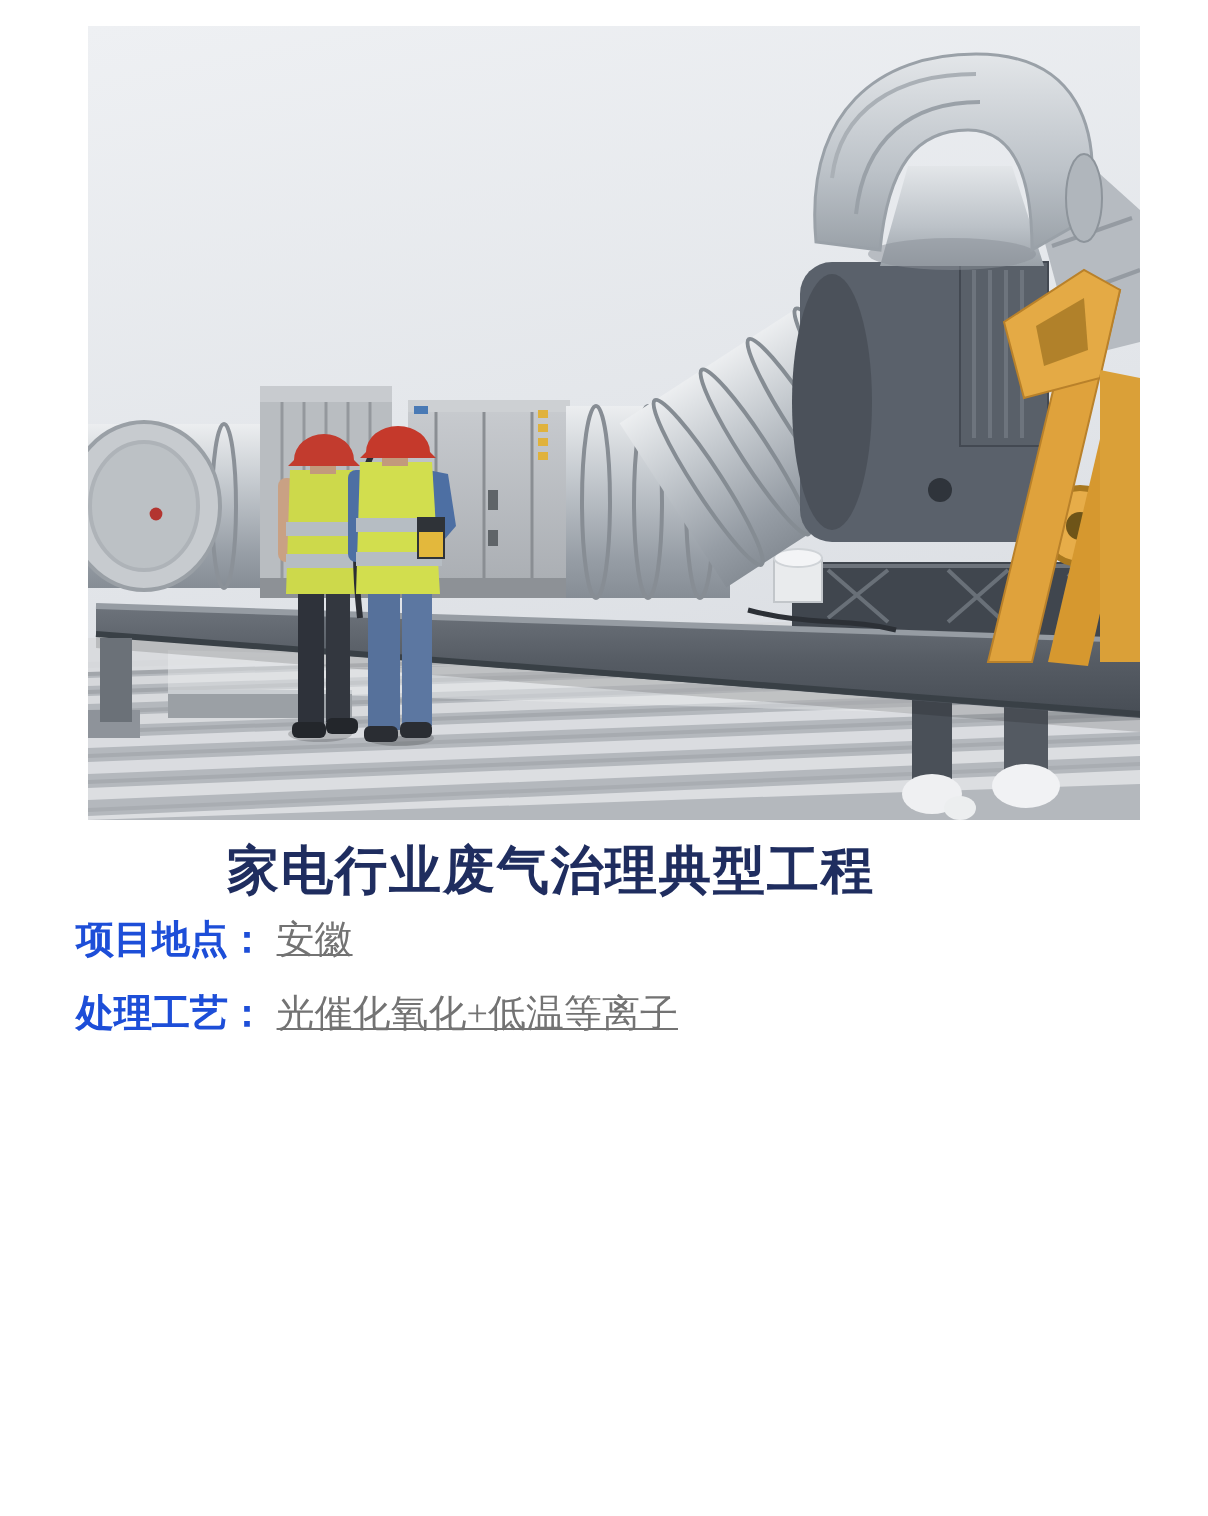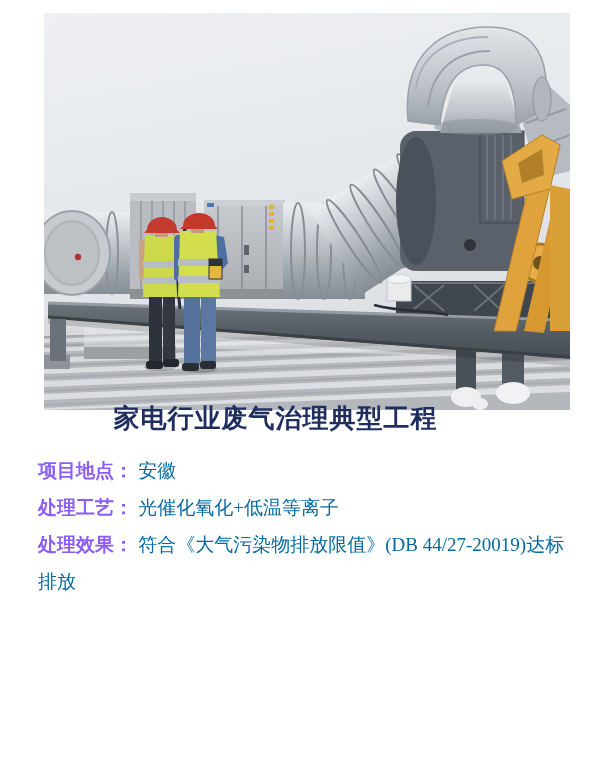--- a/index.html
+++ b/index.html
@@ -1,26 +1,26 @@
 <!DOCTYPE html>
 <html><head>
 <meta charset="utf-8">
 <style>
   html,body{margin:0;padding:0;background:#ffffff;}
   .page{position:relative;width:604px;height:758px;background:#ffffff;overflow:hidden;
         font-family:"Liberation Sans",sans-serif;}
   .photo{position:absolute;left:44px;top:13px;width:526px;height:397px;overflow:hidden;}
   .photo svg{display:block;width:526px;height:397px;}
-  .caption-title{position:absolute;left:0;top:401px;width:551px;text-align:center;
+  .caption-title{position:absolute;left:0;top:418px;width:551px;text-align:center;
         font-size:26px;font-weight:700;letter-spacing:1px;color:#1f2d5f;
         font-family:"Liberation Sans",sans-serif;}
   .details{position:absolute;left:38px;top:452px;width:540px;}
   .details p{margin:0;font-size:19px;line-height:37px;color:#1c1c1c;}
-  .details .lbl{font-weight:700;font-family:"Liberation Sans",sans-serif;color:#8b5cf6;}
-  .details .val{font-weight:400;font-family:"Liberation Serif",serif;color:#0369a1;}
+  .details .lbl{font-weight:700;font-family:"Liberation Sans",sans-serif;color:#1d4ed8;}
+  .details .val{font-weight:400;font-family:"Liberation Serif",serif;color:#737373;text-decoration:underline;}
 </style>
 </head>
 <body>
 
 <div class="page">
 
   <div class="photo">
     <svg viewBox="0 0 526 397" xmlns="http://www.w3.org/2000/svg">
       <defs>
         <linearGradient id="skyG" x1="0" y1="0" x2="0.25" y2="1">
@@ -233,19 +233,15 @@
 
   <div class="details">
     <p>
       <span class="lbl">项目地点：</span>
       <span class="val">安徽</span>
     </p>
     <p>
       <span class="lbl">处理工艺：</span>
       <span class="val">光催化氧化+低温等离子</span>
     </p>
-    <p>
-      <span class="lbl">处理效果：</span>
-      <span class="val">符合《大气污染物排放限值》(DB 44/27-20019)达标排放</span>
-    </p>
   </div>
 
 </div>
 
 </body></html>

